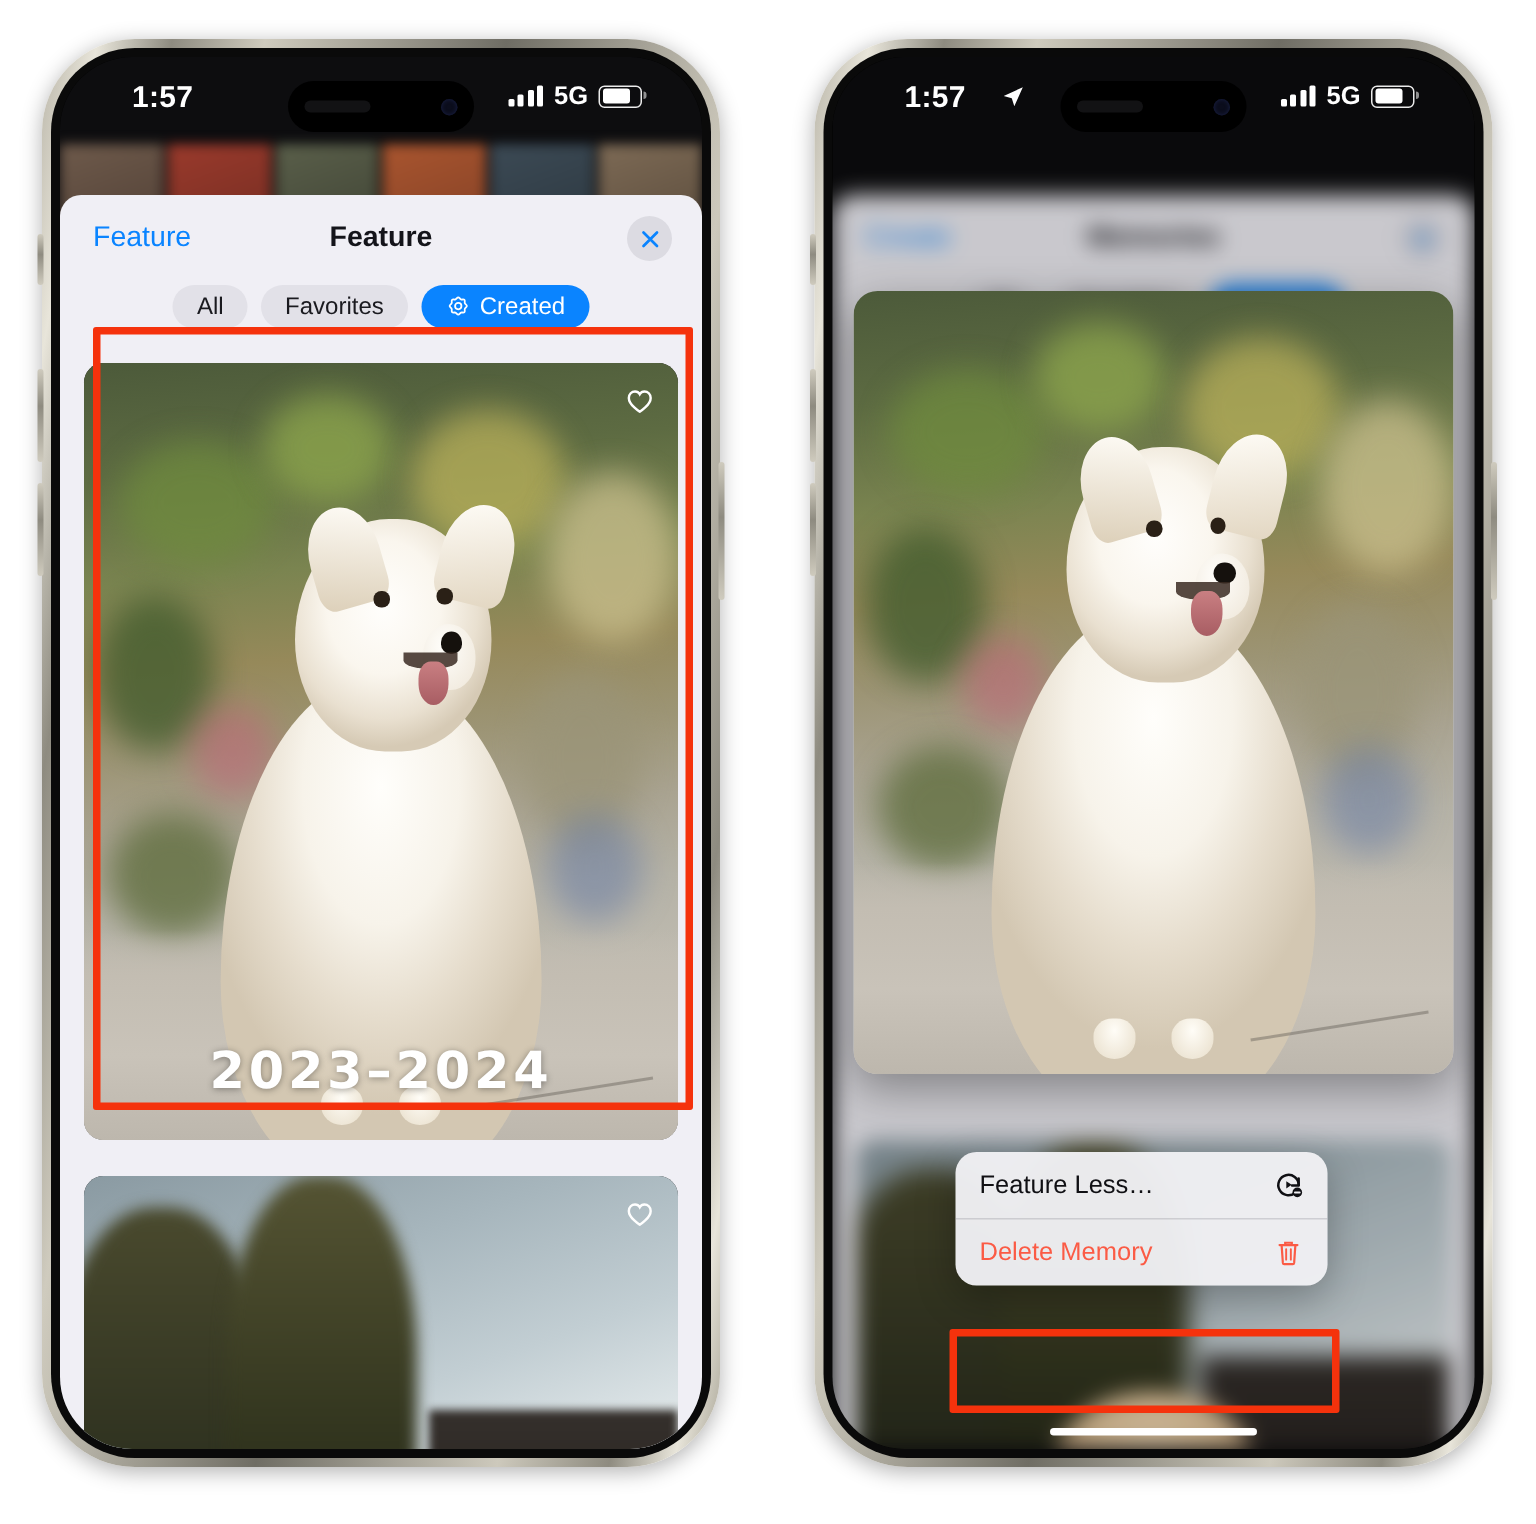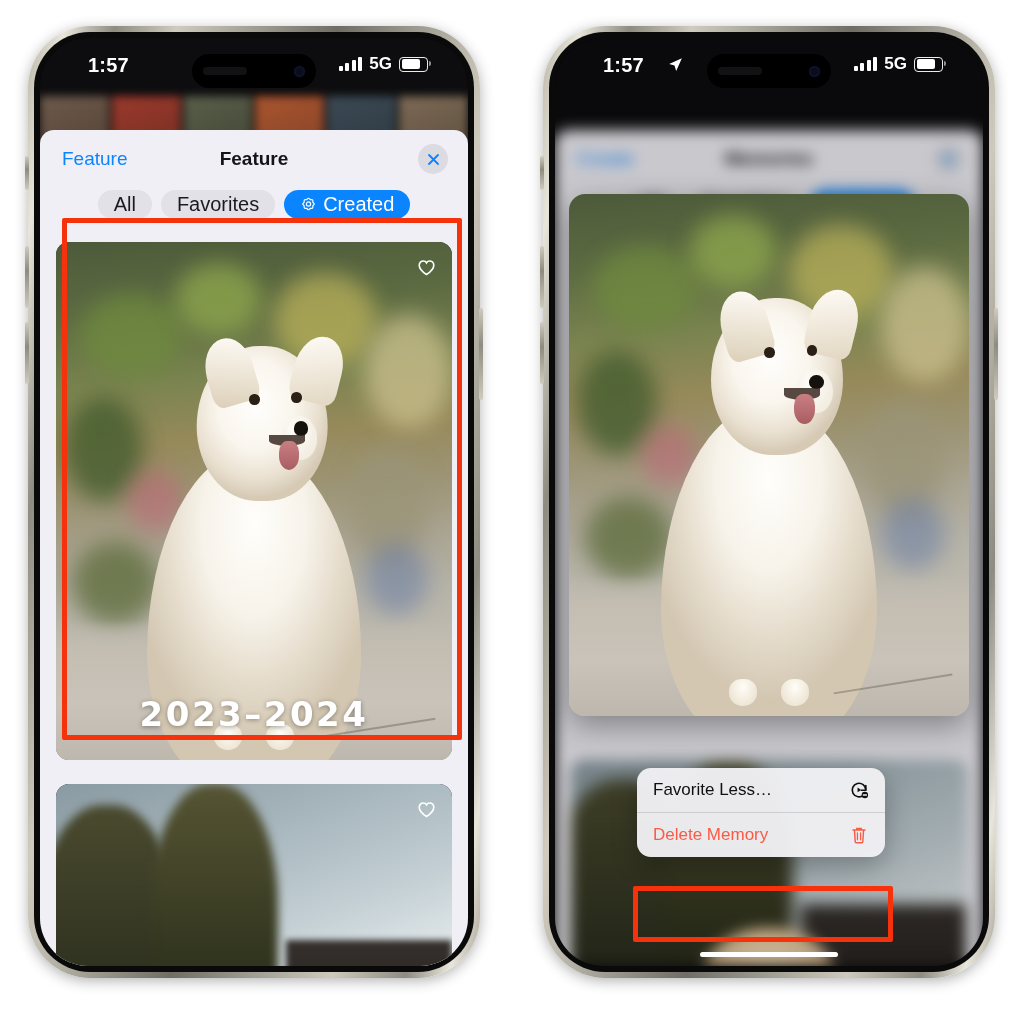--- a/index.html
+++ b/index.html
@@ -68,21 +68,21 @@
   .sheet-head{height:58px;position:relative;}
   .create-btn{position:absolute;left:22px;top:18px;color:#0a84ff;font-size:19px;}
   .sheet-title{position:absolute;left:0;right:0;top:18px;text-align:center;
     font-size:19px;font-weight:700;color:#14141a;}
   .close-btn{position:absolute;right:20px;top:14px;width:30px;height:30px;border-radius:50%;
     background:#dcdbe2;display:flex;align-items:center;justify-content:center;}
   .close-btn svg{width:15px;height:15px;}
 
   .segbar{display:flex;justify-content:center;gap:9px;margin-top:2px;}
   .pill{height:29px;border-radius:16px;background:#e2e1e8;color:#1a1a1f;
-    display:flex;align-items:center;gap:6px;padding:0 16px;font-size:20px;}
+    display:flex;align-items:center;gap:6px;padding:0 16px;font-size:16px;}
   .pill.active{background:#0a84ff;color:#fff;justify-content:center;}
   .pill .sparkle{width:17px;height:17px;display:block;}
 
   
   .cards{position:absolute;left:0;right:0;top:112px;bottom:0;padding:0 16px;box-sizing:border-box;}
   .card{position:relative;border-radius:13px;overflow:hidden;background:#222;}
   .card .heart{position:absolute;top:13px;right:14px;width:23px;height:23px;z-index:5;}
   .card .yearlabel{position:absolute;left:0;right:0;bottom:26px;text-align:center;
     color:#fff;font-size:34px;font-weight:700;letter-spacing:2.5px;
     font-family:"DejaVu Sans", sans-serif;
@@ -392,21 +392,21 @@
           <div class="crack"></div>
         </div>
         <svg class="heart" viewBox="0 0 24 24">
           <path d="M12 20.3s-7.6-4.7-7.6-9.6c0-2.6 2-4.5 4.3-4.5 1.7 0 2.8 1 3.3 1.9.5-.9 1.6-1.9 3.3-1.9 2.3 0 4.3 1.9 4.3 4.5 0 4.9-7.6 9.6-7.6 9.6z" fill="none" stroke="#ffffff" stroke-width="1.7"></path>
         </svg>
         <div class="yearlabel">2023–2024</div>
       </div>
 
       <div class="ctxmenu" style="left:82px;top:730px;width:248px;">
         <div class="ctxitem">
-          <div class="label">Favorite Less…</div>
+          <div class="label">Feature Less…</div>
           <svg class="ctxicon" viewBox="0 0 24 24">
             <path d="M19.4 12a7.4 7.4 0 1 0-2.4 5.5" fill="none" stroke="#101014" stroke-width="1.8" stroke-linecap="round"></path>
             <path d="M19.4 7.2 L19.4 12.3 L14.6 12.3" fill="none" stroke="#101014" stroke-width="1.8" stroke-linecap="round" stroke-linejoin="round"></path>
             <path d="M10.4 9.3 L14.3 11.9 L10.4 14.5 Z" fill="#101014"></path>
             <circle cx="18.4" cy="17.4" r="3.5" fill="#101014"></circle>
             <path d="M16.7 17.4 h3.4" stroke="#f0eff3" stroke-width="1.5" stroke-linecap="round"></path>
           </svg>
         </div>
         <div class="ctxitem danger">
           <div class="label">Delete Memory</div>

